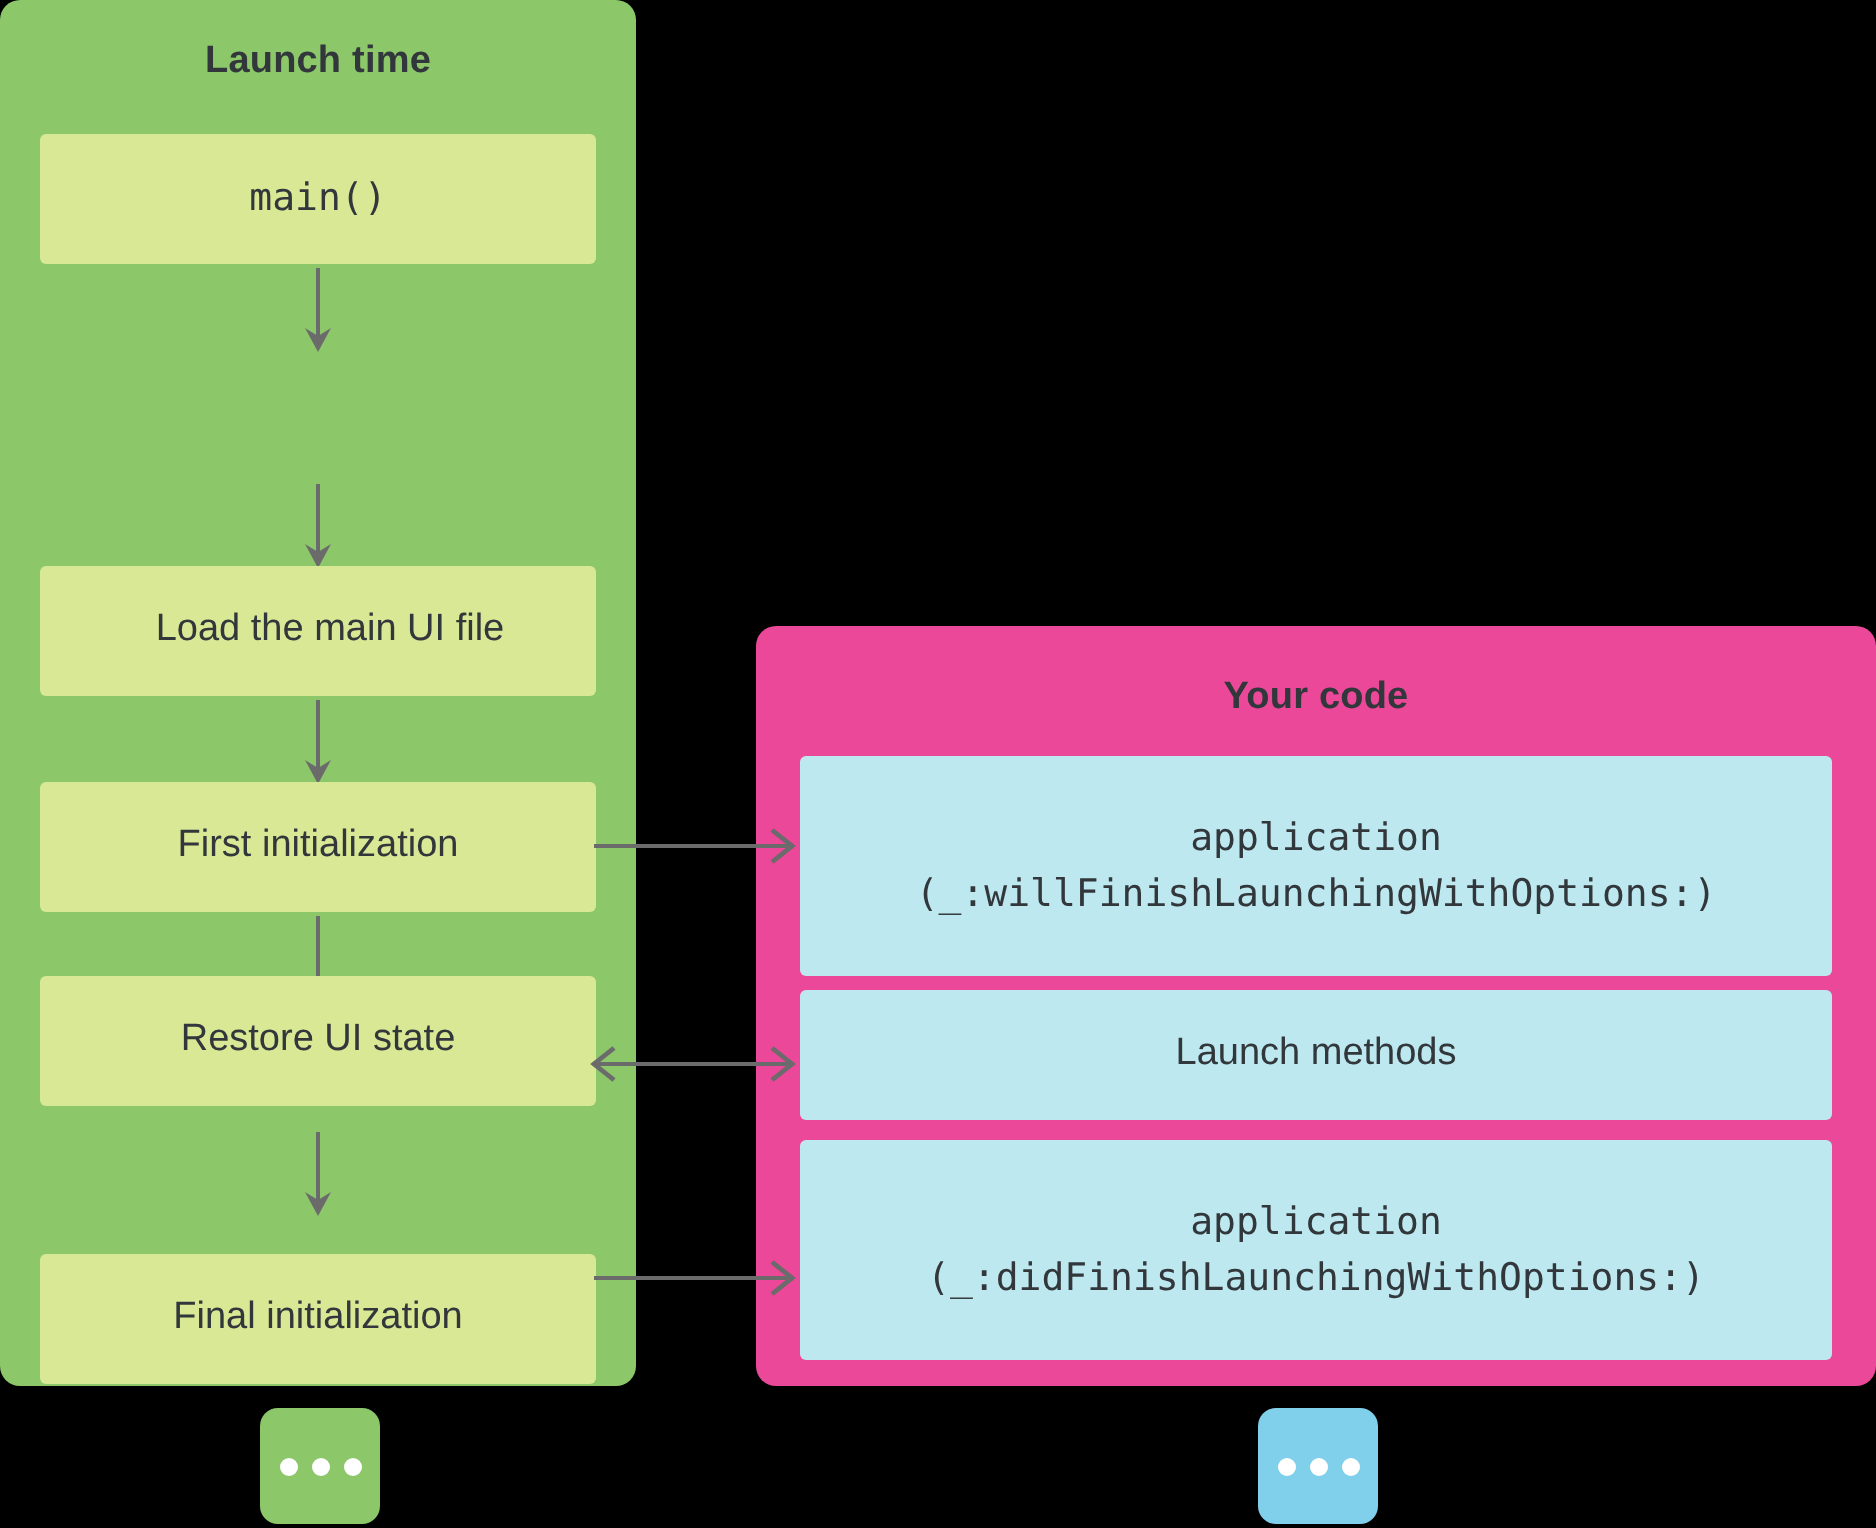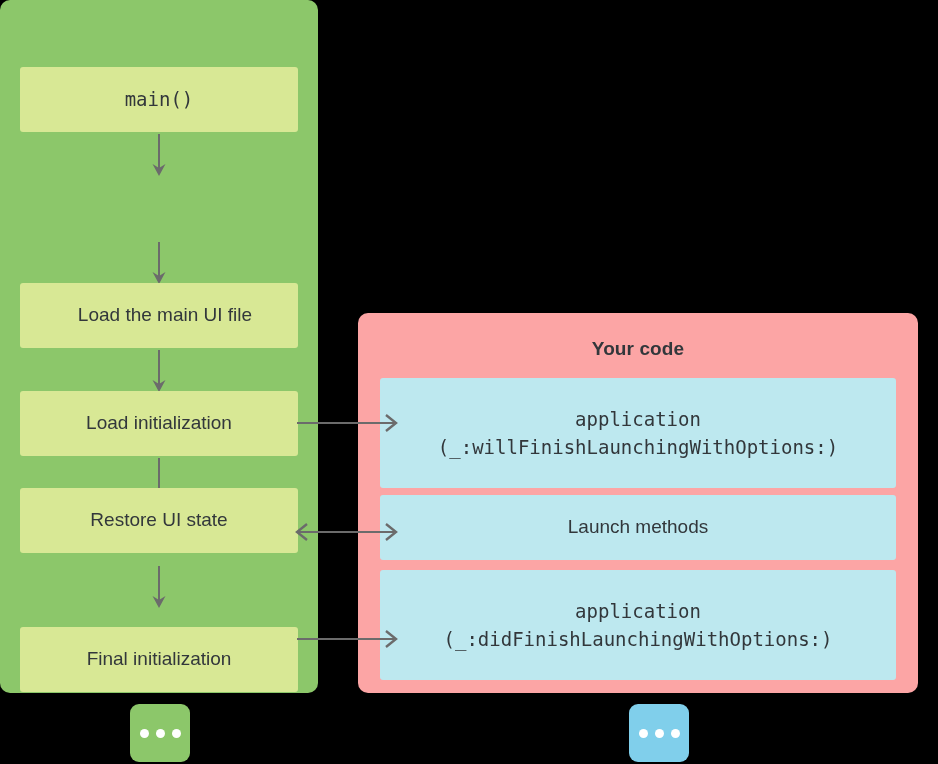--- a/index.html
+++ b/index.html
@@ -27,25 +27,25 @@
   }
   #launch-panel {
     left: 0px;
     top: 0px;
     width: 318px;
     height: 693px;
     background: #8cc76a;
     border-radius: 10px;
   }
   #code-panel {
-    left: 358px;
+    left: 378px;
     top: 313px;
     width: 560px;
     height: 380px;
-    background: #fca5a5;
+    background: #ec4899;
     border-radius: 10px;
   }
 
   .panel-title {
     position: absolute;
     left: 0;
     right: 0;
     text-align: center;
     font-size: 19px;
     font-weight: bold;
@@ -131,20 +131,21 @@
     top: 704px;
     background: #80cfeb;
   }
 </style>
 </head>
 <body>
 
 <div id="stage">
 
   <div class="panel" id="launch-panel">
+    <div class="panel-title">Launch time</div>
 
     <div class="card card-green mono" style="top:67px;height:65px;">
       <span>main()</span>
     </div>
 
     <div class="v-arrow" style="top:134px;">
       <svg width="18" height="43" viewBox="0 0 18 43">
         <line x1="9" y1="0" x2="9" y2="34" stroke="#6b6b6b" stroke-width="2"></line>
         <path d="M9 42 L2.5 30 L9 34 L15.5 30 Z" fill="#6b6b6b"></path>
       </svg>
@@ -163,21 +164,21 @@
     </div>
 
     <div class="v-arrow" style="top:350px;">
       <svg width="18" height="43" viewBox="0 0 18 43">
         <line x1="9" y1="0" x2="9" y2="34" stroke="#6b6b6b" stroke-width="2"></line>
         <path d="M9 42 L2.5 30 L9 34 L15.5 30 Z" fill="#6b6b6b"></path>
       </svg>
     </div>
 
     <div class="card card-green sans" style="top:391px;height:65px;">
-      <span>Load initialization</span>
+      <span>First initialization</span>
     </div>
 
     <div class="v-arrow" style="top:458px;">
       <svg width="18" height="43" viewBox="0 0 18 43">
         <line x1="9" y1="0" x2="9" y2="34" stroke="#6b6b6b" stroke-width="2"></line>
         <path d="M9 42 L2.5 30 L9 34 L15.5 30 Z" fill="#6b6b6b"></path>
       </svg>
     </div>
 
     <div class="card card-green sans" style="top:488px;height:65px;">

